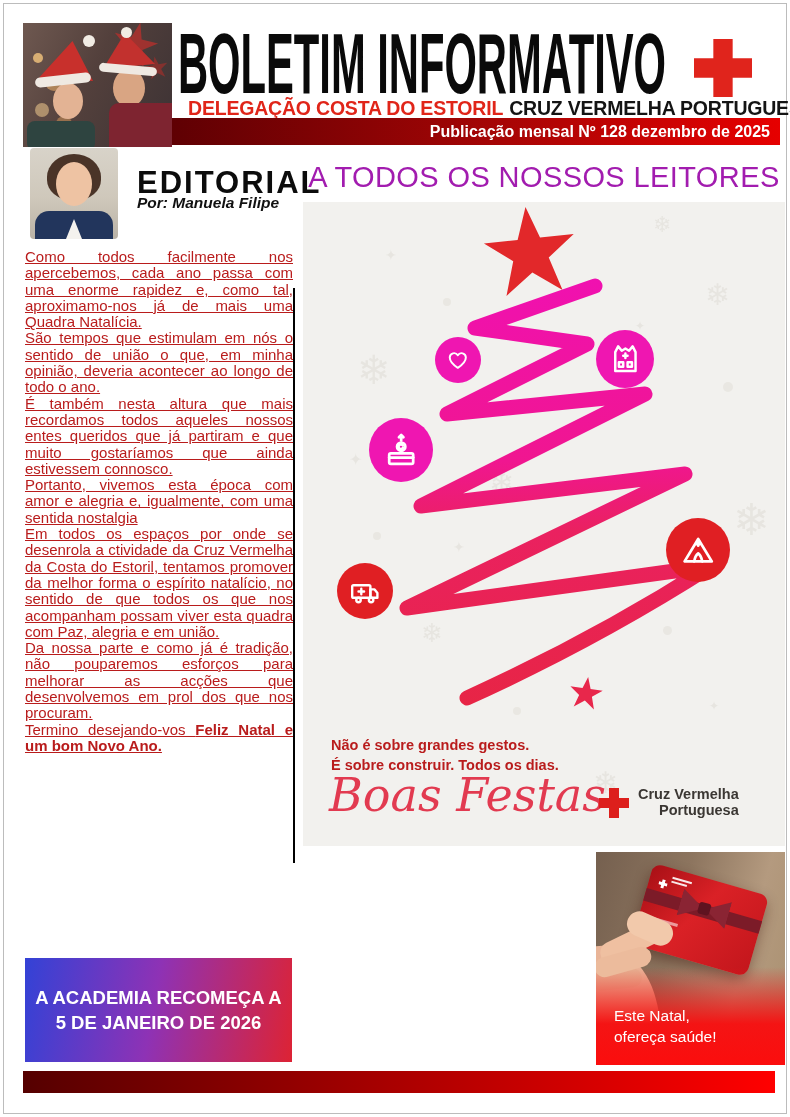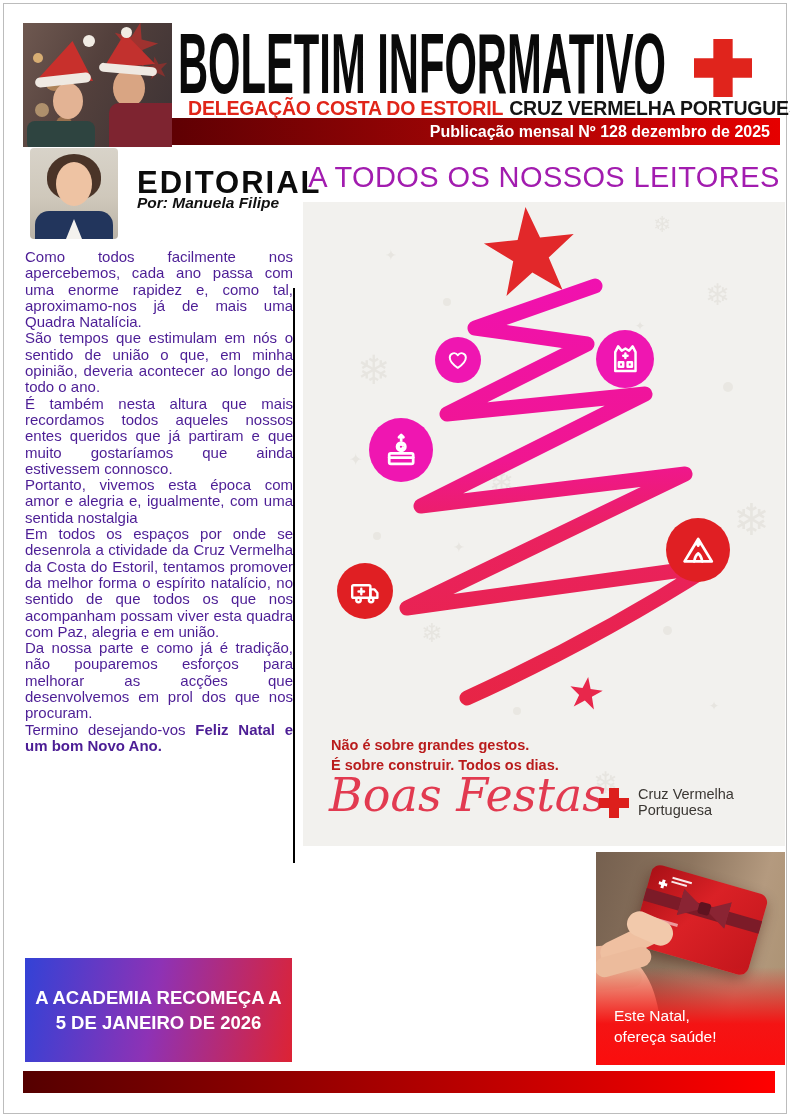--- a/index.html
+++ b/index.html
@@ -52,21 +52,21 @@
   .ep-hair{position:absolute;left:17px;top:6px;width:54px;height:46px;border-radius:50% 50% 44% 44%;background:#4a3428;}
   .ep-face{position:absolute;left:26px;top:14px;width:36px;height:44px;border-radius:50%;background:#eec3a3;}
   .ep-body{position:absolute;left:5px;bottom:-4px;width:78px;height:32px;border-radius:14px 14px 0 0;background:#22355c;}
   .ep-shirt{position:absolute;left:36px;bottom:0;width:16px;height:20px;background:#f4f2ee;
     clip-path:polygon(50% 0,0 100%,100% 100%);}
   .editorial-title{position:absolute;left:137px;top:165px;font-size:31px;font-weight:bold;
     letter-spacing:2px;color:#0c0c0c;}
   .editorial-byline{position:absolute;left:137px;top:194px;font-size:15.5px;font-weight:bold;
     font-style:italic;color:#111;}
   .ed-text{position:absolute;left:25px;top:249px;width:268px;height:702px;overflow:hidden;
-    font-size:15px;line-height:16.3px;text-align:justify;color:#4c1d95;}
+    font-size:15px;line-height:16.3px;text-align:justify;color:#b91c1c;text-decoration:underline;}
   .ed-text p{margin:0;}
   .divider{position:absolute;left:293px;top:288px;width:2px;height:575px;background:#000;}
 
   
   .readers-heading{position:absolute;left:303px;top:161px;width:482px;text-align:center;
     font-size:29px;color:#a21caf;letter-spacing:.4px;}
   .card{position:absolute;left:303px;top:202px;width:482px;height:644px;background:#f2f1ee;overflow:hidden;}
   .deco{position:absolute;color:#e7e5e0;line-height:1;}
   .dot{position:absolute;border-radius:50%;background:#e9e7e2;}
   .big-star{position:absolute;left:180px;top:2px;width:94px;height:92px;transform:rotate(-6deg);}
@@ -77,21 +77,21 @@
   .orn{position:absolute;border-radius:50%;display:flex;align-items:center;justify-content:center;}
   .orn svg{width:60%;height:60%;fill:none;stroke:#fff;stroke-width:1.7;stroke-linecap:round;stroke-linejoin:round;}
   .orn.magenta{background:#ef16b1;}
   .orn.red{background:#e01f23;}
   .tagline{position:absolute;left:28px;top:533px;font-size:14.5px;font-weight:bold;
     color:#b91c1c;line-height:20px;}
   .script{position:absolute;left:26px;top:566px;font-family:"DejaVu Serif",serif;font-style:italic;
     font-size:46px;color:#e23a50;}
   .card-logo{position:absolute;left:296px;top:585px;display:flex;align-items:center;gap:9px;}
   .card-logo svg{width:30px;height:30px;fill:#dd1f1c;flex:0 0 auto;}
-  .card-logo .t{font-size:14.5px;font-weight:normal;color:#3b3733;line-height:15.5px;}
+  .card-logo .t{font-size:14.5px;font-weight:bold;color:#3b3733;line-height:15.5px;text-align:right;}
 
   
   .arvores{position:absolute;left:303px;top:852px;width:283px;height:213px;background:#ea231c;}
   .arvores .txt{position:absolute;left:29px;top:72px;color:#fff;font-weight:bold;
     font-size:18px;line-height:26px;}
   .academia{position:absolute;left:25px;top:958px;width:267px;height:104px;
     background:linear-gradient(100deg,#3342d6 0%,#8e32b5 48%,#dd2334 100%);
     display:flex;flex-direction:column;justify-content:center;text-align:center;
     color:#fff;font-weight:bold;font-size:18.5px;line-height:25px;}
   .bottom-bar{position:absolute;left:23px;top:1071px;width:752px;height:22px;

